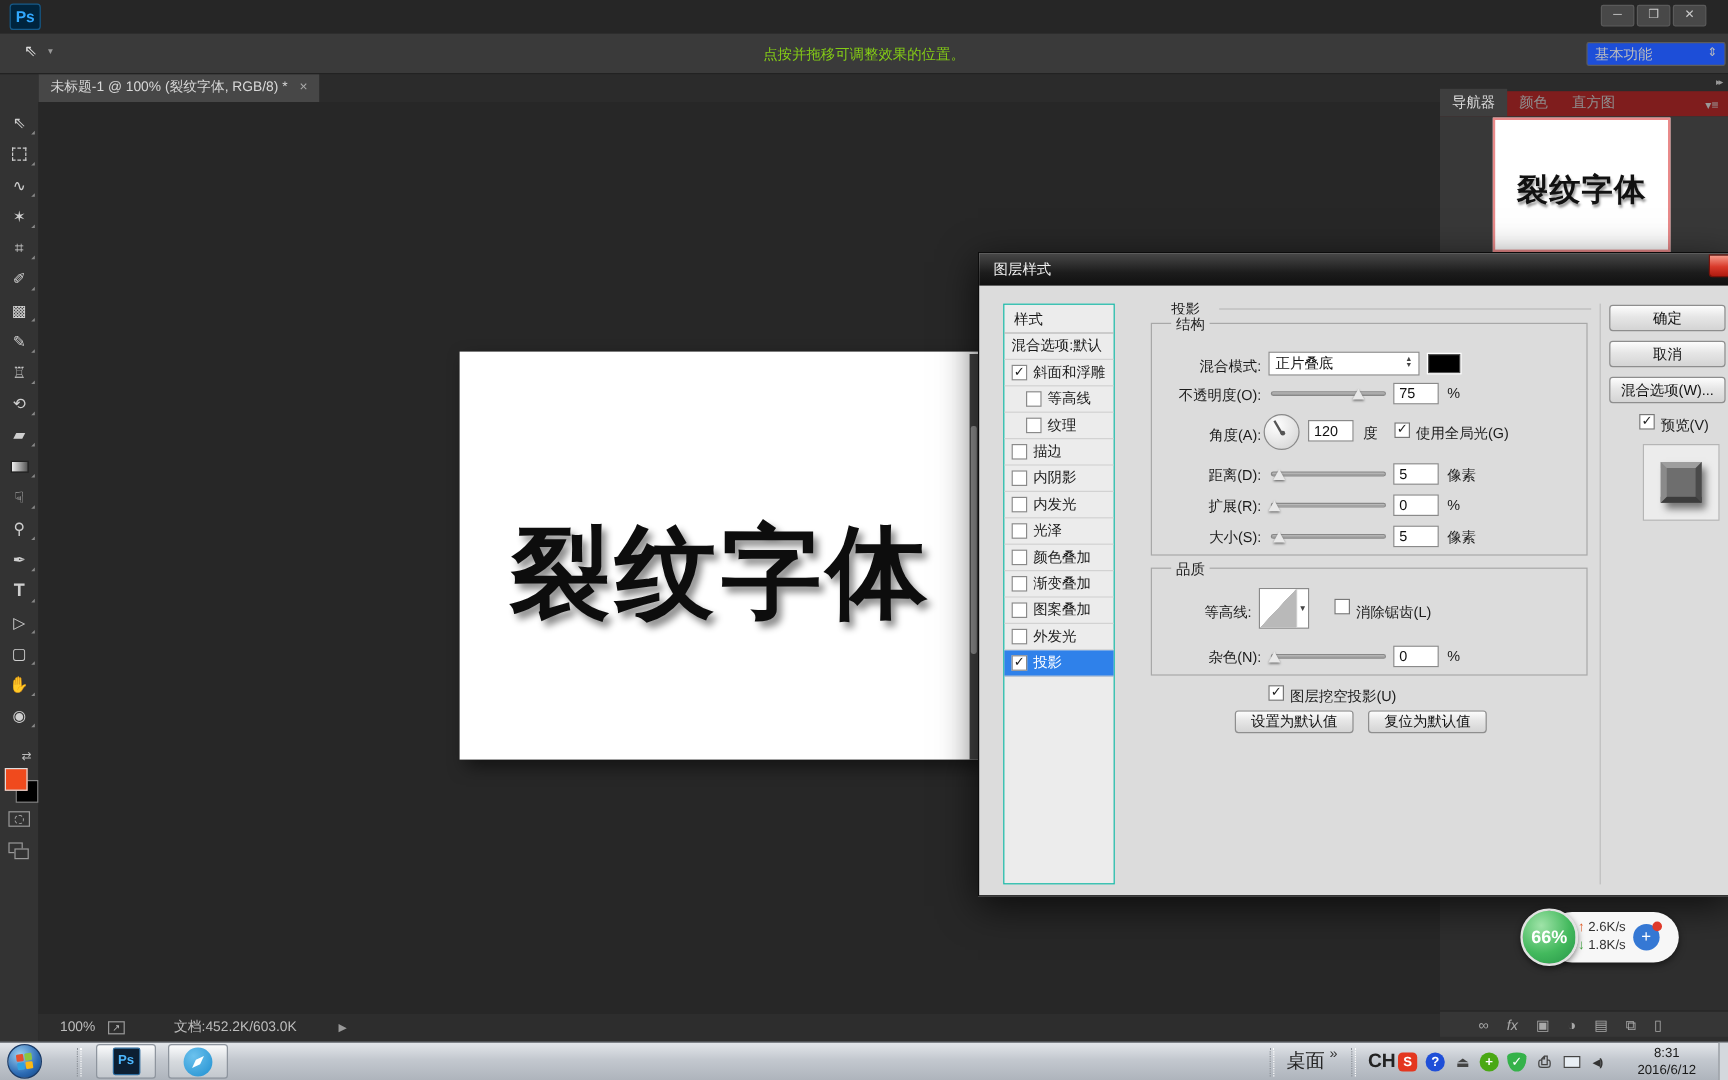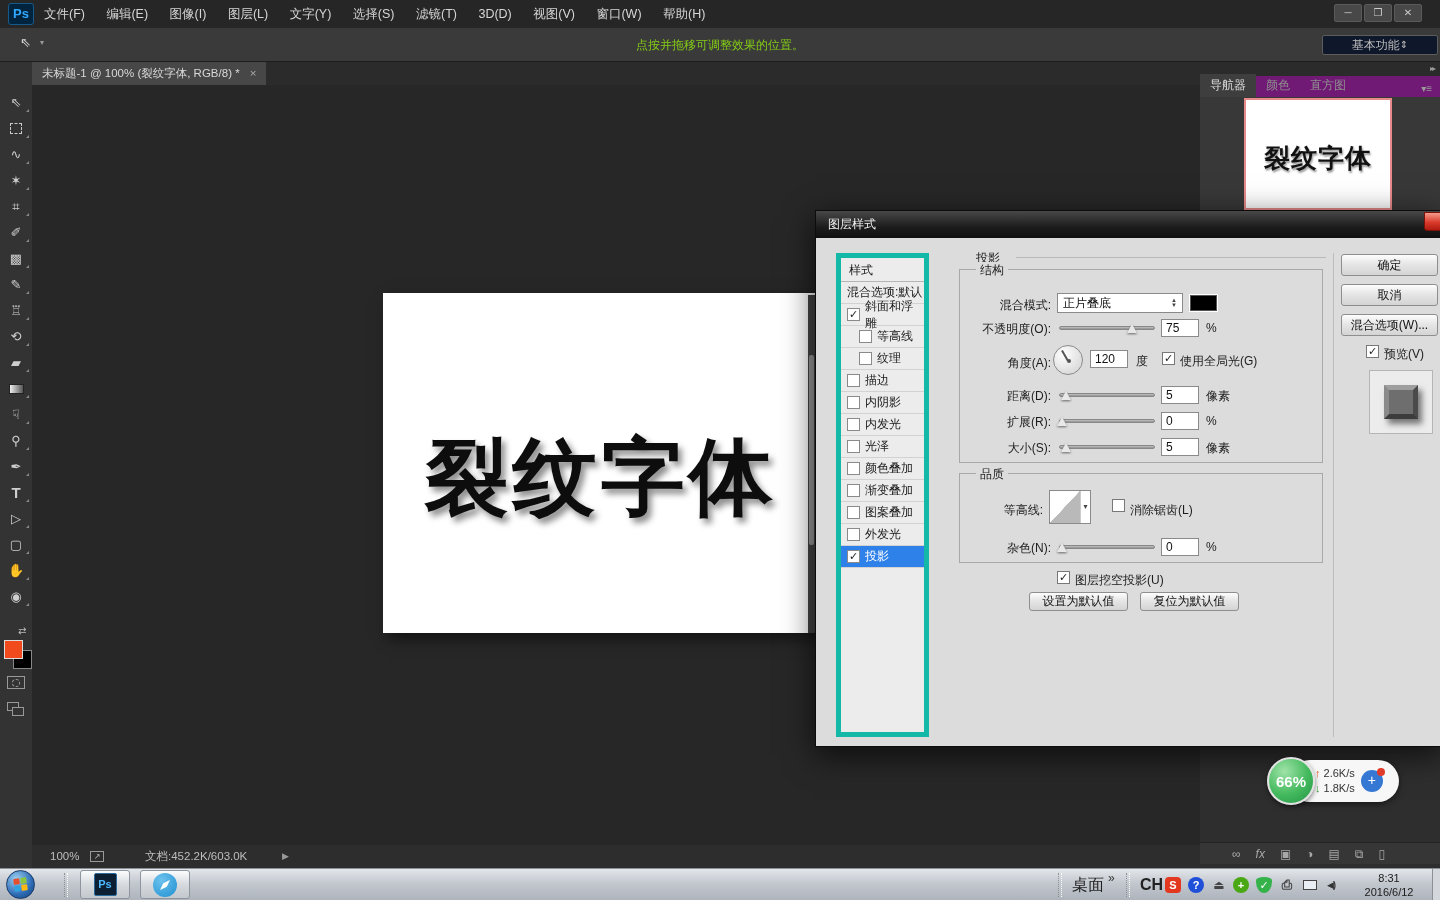--- a/index.html
+++ b/index.html
@@ -9,22 +9,22 @@
   .a{position:absolute}
   
   .menubar{left:0;top:0;width:1440px;height:28px;background:#262626;color:#dcdcdc;font-size:12.5px}
   .menu-item{display:inline-block;margin-right:18px;line-height:28px;color:#d6d6d6}
   .pslogo{left:8px;top:3px;width:26px;height:22px;background:#00243d;border:1px solid #155a8a;border-radius:3px;
     color:#31a8ff;font-weight:bold;font-size:13px;text-align:center;line-height:20px}
   .winbtn{top:4px;width:28px;height:18px;background:#484848;border:1px solid #5a5a5a;color:#ccc;font-size:10px;
     text-align:center;line-height:16px;border-radius:2px}
   .optionsbar{left:0;top:28px;width:1440px;height:34px;background:#3a3a3a;border-bottom:1px solid #1d1d1d}
   .hint{left:0;top:0;width:1440px;text-align:center;line-height:34px;color:#84cc16;font-size:12px}
-  .wsbox{left:1322px;top:7px;width:116px;height:20px;background:#0f172a;border:1px solid #5c5c5c;color:#bdbdbd;
-    font-size:12px;line-height:18px;padding:0 6px;display:flex;justify-content:center;border-radius:2px}
+  .wsbox{left:1322px;top:7px;width:116px;height:20px;background:#1d4ed8;border:1px solid #5c5c5c;color:#bdbdbd;
+    font-size:12px;line-height:18px;padding:0 6px;display:flex;justify-content:space-between;border-radius:2px}
   .tabbar{left:32px;top:62px;width:1168px;height:23px;background:#2b2b2b}
   .doctab{left:18px;top:0;height:23px;background:#474747;color:#d8d8d8;font-size:11.5px;line-height:23px;
     padding:0 10px;display:inline-flex;gap:10px;align-items:center}
   
   .toolbar{left:0;top:62px;width:32px;height:806px;background:#333}
   .grip{color:#8a8a8a;font-size:8px;letter-spacing:-2px}
   .tool{width:32px;height:26px;text-align:center;line-height:26px;color:#cfcfcf;font-size:13px;position:relative}
   .tool::after{content:"";position:absolute;right:3px;bottom:4px;border-left:3px solid transparent;border-bottom:3px solid #8a8a8a}
   .marq{display:inline-block;width:12px;height:11px;border:1px dashed #ccc;margin-top:7px}
   .grad{display:inline-block;width:15px;height:10px;background:linear-gradient(90deg,#eee,#555);margin-top:8px;border:1px solid #222}
@@ -36,37 +36,37 @@
     display:flex;align-items:center;justify-content:center}
   .doctext{font-size:84px;font-weight:bold;color:#0d0d0d;letter-spacing:4px;padding-top:30px;
     text-shadow:4px 5px 6px rgba(0,0,0,.45)}
   .docscroll{left:776px;top:210px;width:7px;height:338px;background:#454545}
   .docscroll i{display:block;margin:60px auto 0;width:5px;height:190px;background:#9a9a9a;border-radius:2px}
   .statusbar{left:32px;top:845px;width:1168px;height:23px;background:#2d2d2d;color:#bdbdbd;font-size:11.5px;line-height:23px}
   .expicon{display:inline-block;width:14px;height:11px;border:1px solid #999;font-size:8px;line-height:9px;text-align:center;color:#bbb}
   
   .dock{left:1200px;top:62px;width:240px;height:806px;background:#2e2e2e}
   .dockhead{left:0;top:0;width:240px;height:14px;background:#2b2b2b;color:#999;text-align:right;font-size:8px;line-height:14px;padding-right:6px;letter-spacing:-2px}
-  .ptabs{left:0;top:14px;width:240px;height:21px;background:#701a75;display:flex;align-items:flex-end;font-size:12px;color:#8f8f8f}
+  .ptabs{left:0;top:14px;width:240px;height:21px;background:#7f1d1d;display:flex;align-items:flex-end;font-size:12px;color:#8f8f8f}
   .ptab{padding:3px 10px}
   .ptab.on{background:#3e3e3e;color:#ddd}
   .pmenu{margin-left:auto;color:#9a9a9a;font-size:10px;padding:3px 8px}
   .navbody{left:0;top:35px;width:240px;height:118px;background:#383838}
   .navprev{left:44px;top:1px;width:148px;height:112px;background:#fff;border:2px solid #e98a8a;
     display:flex;align-items:center;justify-content:center}
   .navtext{font-size:26px;font-weight:bold;color:#111;letter-spacing:1px;padding-top:8px;text-shadow:1px 2px 2px rgba(0,0,0,.4)}
   .layericons{left:0;top:780px;width:240px;height:22px;background:#363636;border-top:1px solid #232323;
     display:flex;gap:15px;align-items:center;padding-left:32px;color:#a8a8a8;font-size:12px}
   
   .dlg{left:815px;top:210px;width:629px;height:537px;background:#dcdcdc;border:1px solid #0c0c0c;
     box-shadow:0 8px 30px rgba(0,0,0,.7);z-index:10}
   .dlgtitle{left:0;top:0;width:627px;height:27px;background:linear-gradient(#484848,#1c1c1c 60%,#101010);
     color:#f0f0f0;font-size:12px;line-height:27px;padding-left:12px}
   .dlgclose{left:608px;top:1px;width:19px;height:19px;background:linear-gradient(#f59a8a,#d93a2b 55%,#b01b10);border:1px solid #7a120a;border-radius:0 0 3px 3px}
-  .slist{left:20px;top:42px;width:93px;height:484px;background:#ececec;border:5px solid #14b8a6;font-size:12px;color:#1a1a1a}
+  .slist{left:20px;top:42px;width:93px;height:484px;background:#ececec;border:1px solid #14b8a6;font-size:12px;color:#1a1a1a}
   .shead{height:24px;line-height:24px;padding-left:8px;border-bottom:1px solid #b5b5b5}
   .srow{height:22px;border-bottom:1px solid #d2d2d2;display:flex;align-items:center;gap:5px;padding-left:6px}
   .srow.ind{padding-left:18px}
   .srow.sel{background:#2f81ea;color:#fff}
   .sc{width:13px;height:13px;background:#fff;border:1px solid #8a8a8a;flex:none;font-size:11px;line-height:11px;text-align:center;color:#222}
   .cb{width:13px;height:13px;background:#fff;border:1px solid #787878;font-size:11px;line-height:11px;text-align:center;color:#222}
   .lbl{font-size:12px;color:#1c1c1c}
   .rlbl{text-align:right}
   .grpbox{border:1px solid #a8a8a8}
   .grplabel{background:#dcdcdc;padding:0 4px;font-size:12px;color:#1c1c1c}
@@ -120,33 +120,20 @@
   .clock{left:1352px;top:2px;width:74px;text-align:center;font-size:11px;color:#1a1a1a;line-height:14px}
   .sdesk{left:1432px;top:0;width:8px;height:32px;background:#d4d8dd;border-left:1px solid #8b9097}
 </style>
 </head>
 <body>
 
 <div id="screen">
 
   <div class="a menubar">
     <div class="a pslogo">Ps</div>
-    <div class="a" style="left:44px;top:0">
-      <span class="menu-item">文件(F)</span>
-      <span class="menu-item">编辑(E)</span>
-      <span class="menu-item">图像(I)</span>
-      <span class="menu-item">图层(L)</span>
-      <span class="menu-item">文字(Y)</span>
-      <span class="menu-item">选择(S)</span>
-      <span class="menu-item">滤镜(T)</span>
-      <span class="menu-item">3D(D)</span>
-      <span class="menu-item">视图(V)</span>
-      <span class="menu-item">窗口(W)</span>
-      <span class="menu-item">帮助(H)</span>
-    </div>
     <div class="a winbtn" style="left:1334px">─</div>
     <div class="a winbtn" style="left:1364px">❐</div>
     <div class="a winbtn" style="left:1394px">✕</div>
   </div>
 
   <div class="a optionsbar">
     <div class="a hint">点按并拖移可调整效果的位置。</div>
     <span class="a" style="left:20px;top:7px;color:#ddd;font-size:13px">⇖</span>
     <span class="a" style="left:40px;top:10px;color:#999;font-size:8px">▾</span>
     <div class="a wsbox">

